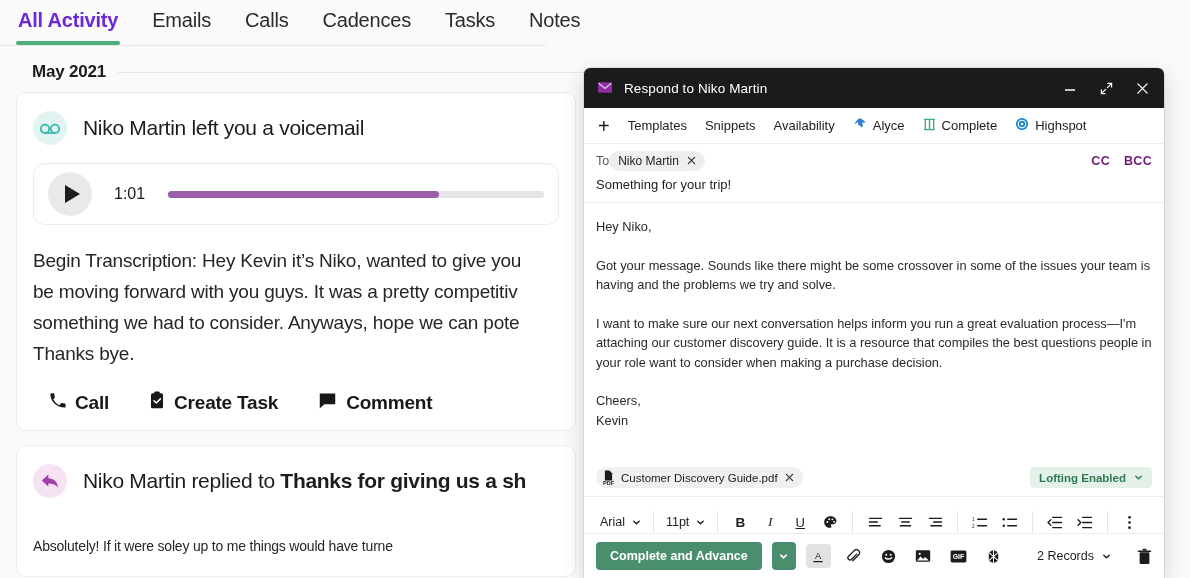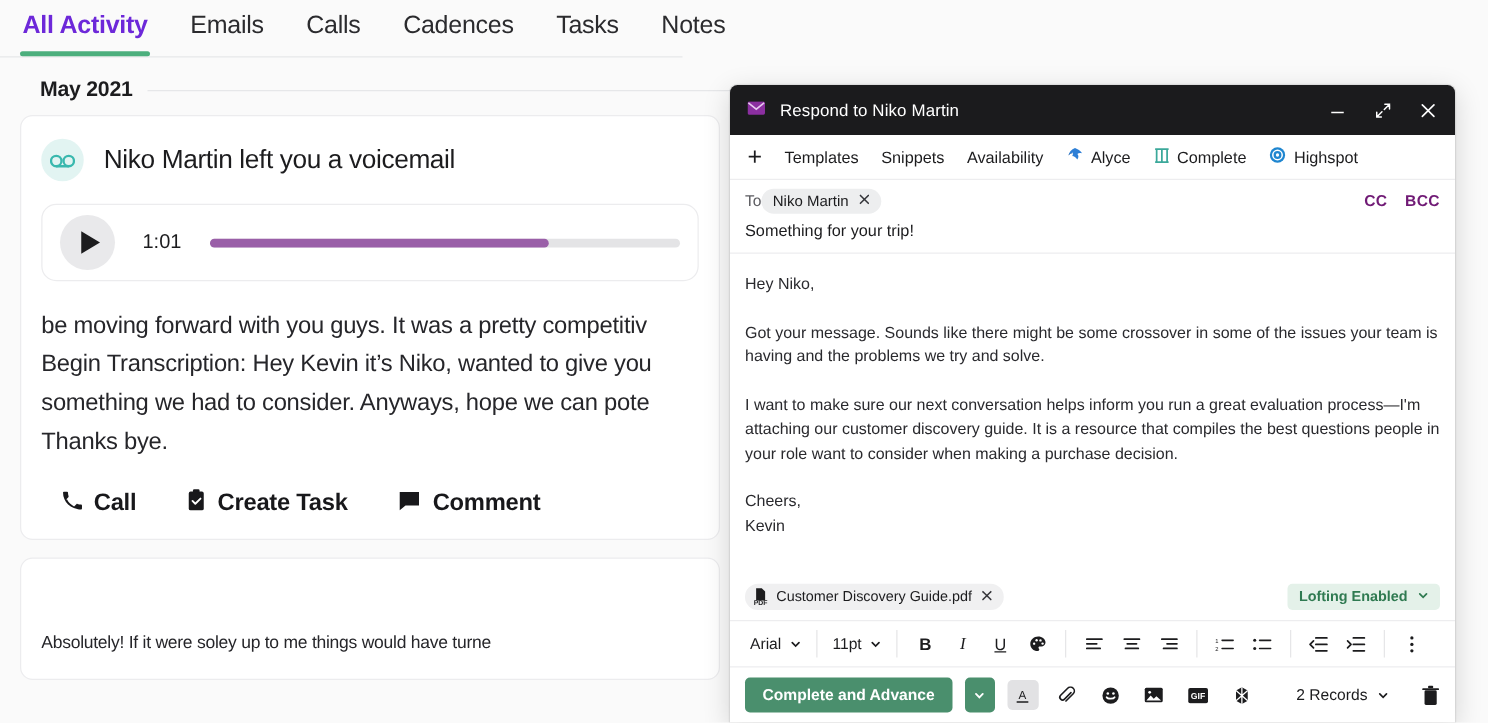--- a/index.html
+++ b/index.html
@@ -151,21 +151,21 @@
     display: flex; flex-direction: column; align-items: center;
   }
   .lofting {
     margin-left: auto; background: #e4f1e9; border-radius: 4px; height: 21px;
     display: flex; align-items: center; gap: 8px; padding: 0 9px;
     font-size: 11.5px; color: #2f7a51; font-weight: bold; cursor: pointer;
   }
 
   .format-bar {
     height: 38px; border-top: 1px solid #ededef; border-bottom: 1px solid #ededef;
-    display: flex; align-items: center; padding: 0 12px; flex: none;
+    display: flex; align-items: flex-end; padding: 0 12px; flex: none;
   }
   .fmt-group { display: flex; align-items: center; gap: 10px; padding: 0 12px; height: 22px; }
   .fmt-sep { width: 1px; height: 22px; background: #e6e6e8; }
   .fmt-select {
     display: flex; align-items: center; gap: 7px; font-size: 12.5px;
     color: #1c1c1e; cursor: pointer;
   }
   .fmt-btn {
     width: 20px; height: 20px; display: flex; align-items: center; justify-content: center;
     cursor: pointer; color: #1c1c1e;
@@ -233,22 +233,22 @@
         <div class="play-btn">
             <div class="play-tri"></div>
           </div>
         <div class="duration">1:01</div>
         <div class="scrub">
           <div class="scrub-fill" id="scrubFill" style="width: 72%;"></div>
         </div>
       </div>
 
       <div class="transcript" id="transcriptEl">
+          <div>Begin Transcription: Hey Kevin it’s Niko, wanted to give you</div>
           <div>be moving forward with you guys. It was a pretty competitiv</div>
-          <div>Begin Transcription: Hey Kevin it’s Niko, wanted to give you</div>
           <div>something we had to consider. Anyways, hope we can pote</div>
           <div>Thanks bye.</div>
         </div>
 
       <div class="actions">
         <div class="action">
           <span>
             <svg width="17" height="17" viewBox="0 0 24 24" fill="#18181b" aria-hidden="true">
               <path d="M6.6 10.8c1.7 3.4 4.5 6.1 7.9 7.8l2.6-2.6c.3-.3.8-.4 1.2-.3 1.3.4 2.7.7 4.1.7.6 0 1 .5 1 1V21c0 .6-.4 1-1 1C10.6 22 2 13.4 2 2.9c0-.6.5-1 1-1h3.6c.6 0 1 .4 1 1 0 1.4.2 2.8.7 4.1.1.4 0 .9-.3 1.2l-2.4 2.6z"></path>
             </svg>
@@ -270,20 +270,30 @@
             <svg width="19" height="17" viewBox="0 0 24 22" fill="#18181b" aria-hidden="true">
               <path d="M2 2h20v14H8l-6 5V2z"></path>
             </svg>
           </span>
           <span>Comment</span>
         </div>
       </div>
     </div>
 
     <div class="card">
+      <div class="card-head">
+        <div class="avatar-circle avatar-reply">
+          <svg width="20" height="18" viewBox="0 0 24 22" fill="#a13fa8" aria-hidden="true">
+            <path d="M10 3v4.5C16.5 8 21 11.5 22 19c-2.8-3.6-6.4-5-12-5V18L2 10.5 10 3z"></path>
+          </svg>
+        </div>
+        <div class="card-title">
+          <span>Niko Martin replied to </span><b>Thanks for giving us a sh</b>
+        </div>
+      </div>
       <div class="reply-body">Absolutely! If it were soley up to me things would have turne</div>
     </div>
   </div>
 
   <div class="compose">
 
     <div class="compose-title">
       <span>
         <svg width="14" height="11" viewBox="0 0 16 12" aria-hidden="true">
           <rect x="0" y="0" width="16" height="12" rx="1.5" fill="#8b2fa0"></rect>

